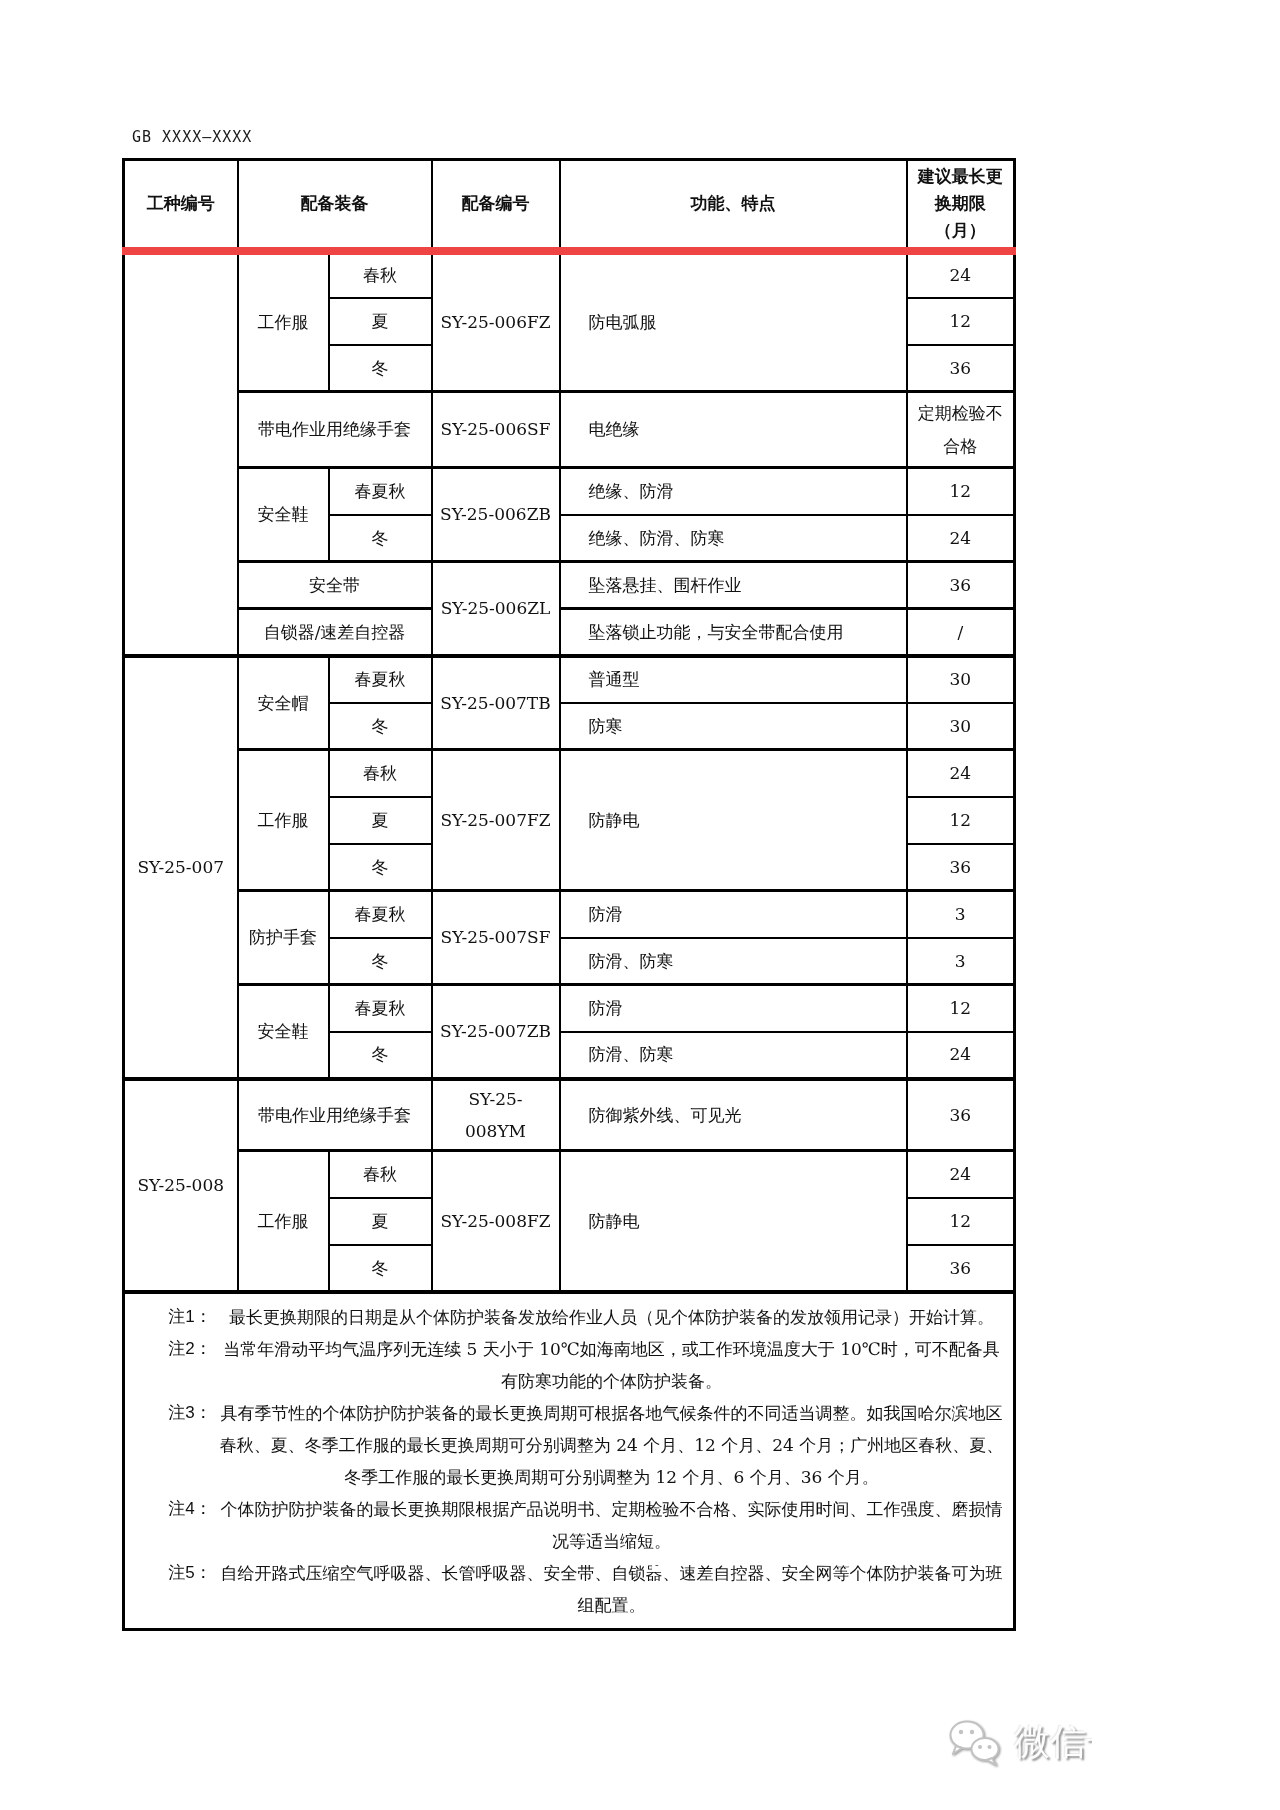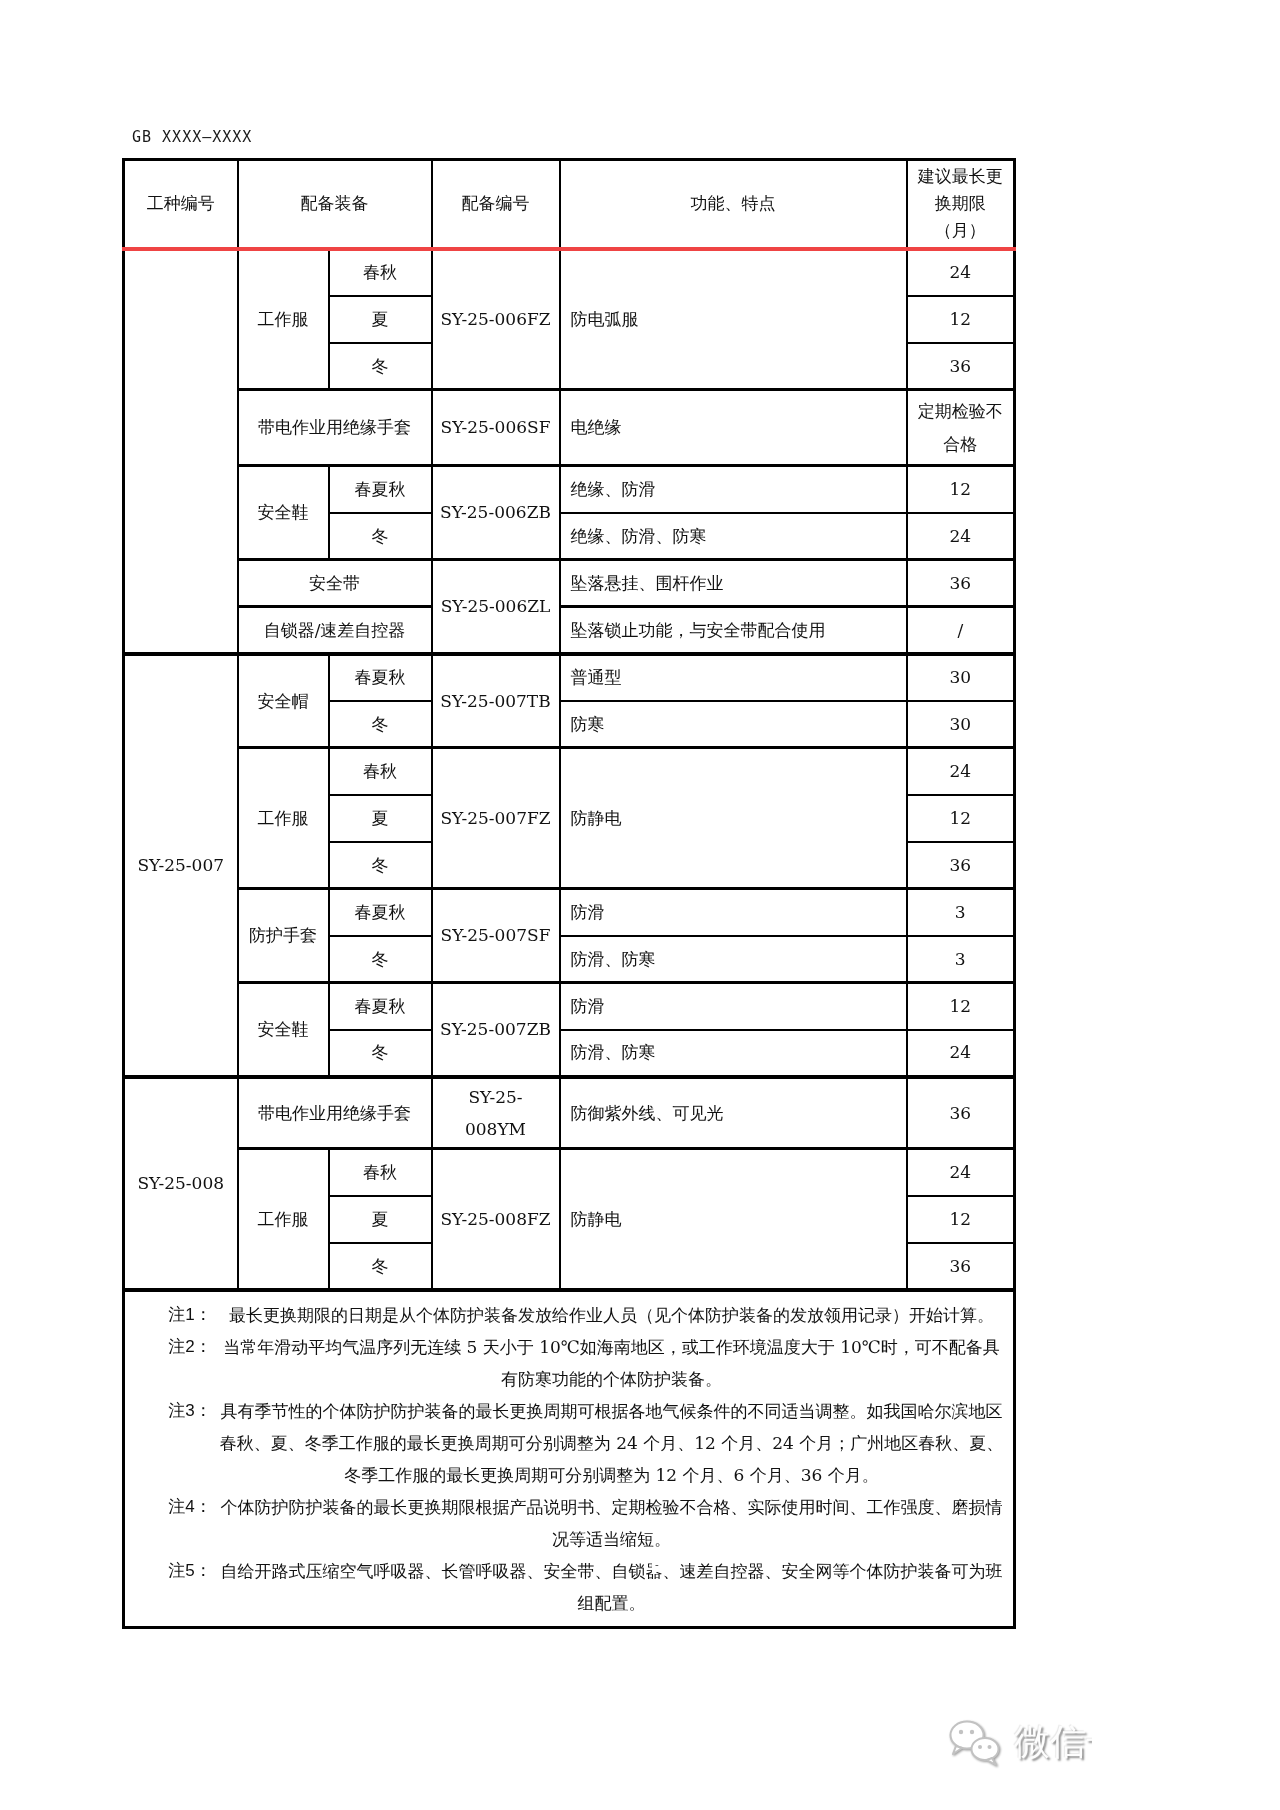--- a/index.html
+++ b/index.html
@@ -4,23 +4,23 @@
 <style>
   html,body{margin:0;padding:0;background:#ffffff;}
   .page{position:relative;width:1092px;height:1810px;background:#ffffff;overflow:hidden;
         font-family:"DejaVu Serif","Liberation Serif",serif;color:#111;}
   .doc-code{position:absolute;left:132px;top:128px;font-family:"DejaVu Sans Mono","Liberation Mono",monospace;
         font-size:15px;letter-spacing:1px;color:#1a1a1a;}
   table.main{position:absolute;left:122px;top:158px;width:891px;border-collapse:collapse;
         table-layout:fixed;border:3px solid #000;}
   table.main th,table.main td{border:2px solid #000;padding:2px 6px;text-align:center;vertical-align:middle;
         font-size:17px;line-height:1.9;overflow:hidden;}
-  table.main th{font-family:"Liberation Sans","DejaVu Sans",sans-serif;font-weight:normal;line-height:1.6;
-        border-bottom:4px solid #ef4444;height:58px;}
-  table.main td.func{text-align:left;padding-left:10px;}
+  table.main th{font-family:"Liberation Sans","DejaVu Sans",sans-serif;font-weight:bold;line-height:1.6;
+        border-bottom:8px solid #ef4444;height:58px;}
+  table.main td.func{text-align:left;padding-left:28px;}
   tr.r{height:47px;}
   tr.tall{height:76px;}
   tr.group-start td{border-top:3px solid #000;}
   tr.section-start td{border-top:4px solid #000;}
   td.months{line-height:1.8;padding:2px 8px;}
   td.notes-cell{vertical-align:top;text-align:left;height:330px;padding:10px 14px 10px 44px;}
   .note{display:flex;align-items:flex-start;font-size:17px;line-height:32px;}
   .note-label{flex:0 0 52px;font-family:"Liberation Sans","DejaVu Sans",sans-serif;margin-left:33px;}
   .note-text{flex:1;}
   .page-number{position:absolute;left:1132px;top:1655px;font-size:16px;color:#8b5cf6;text-align:center;}

